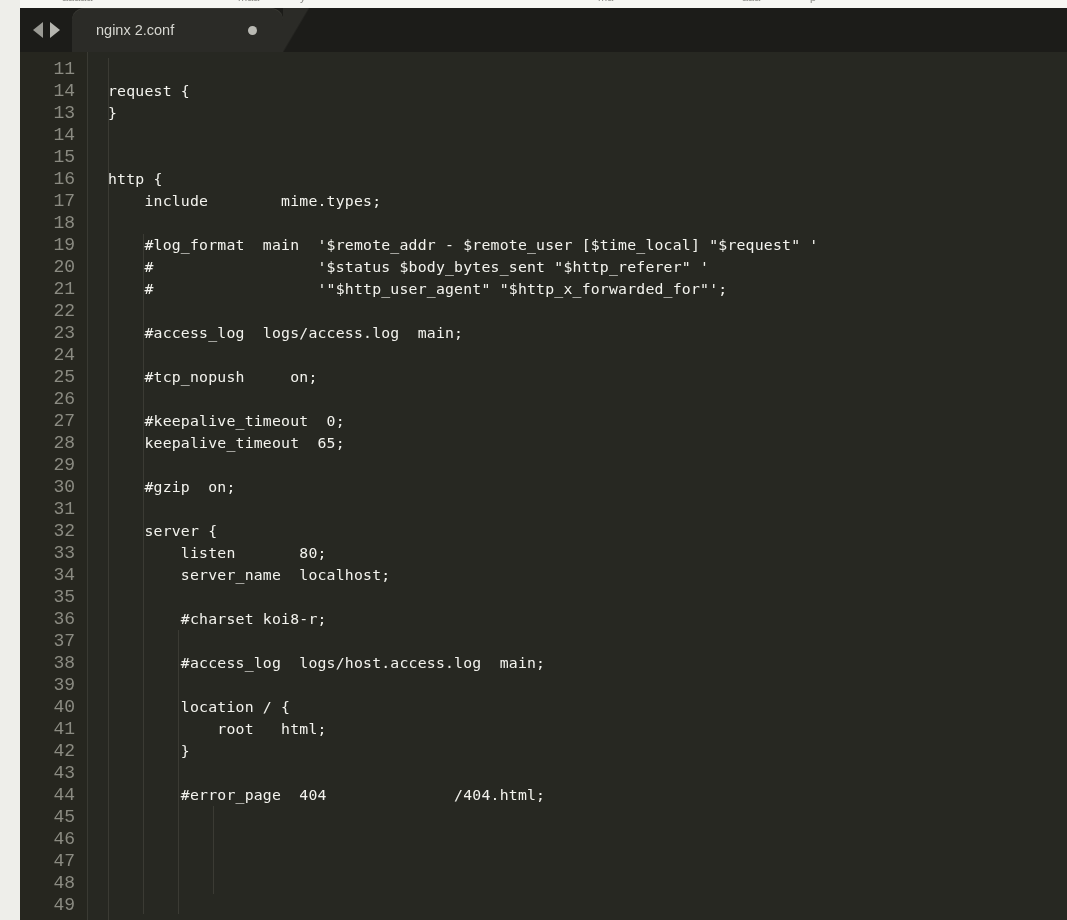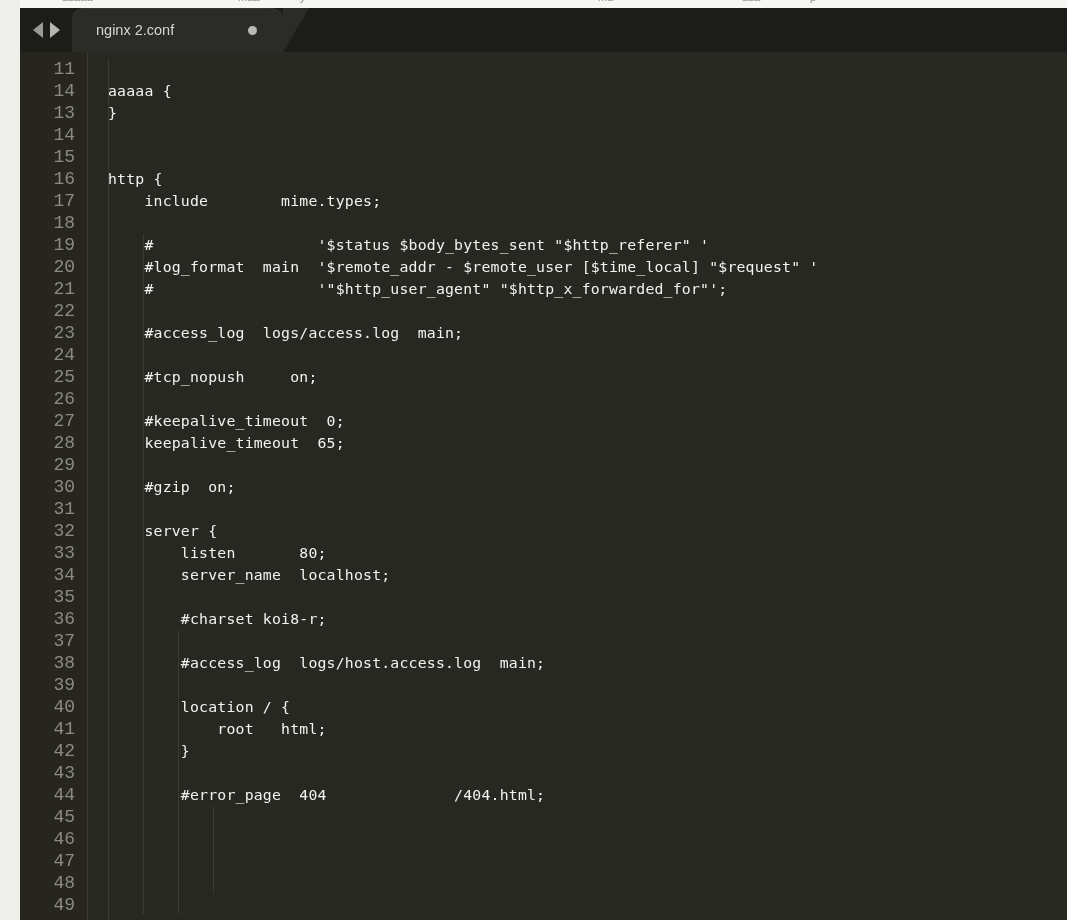--- a/index.html
+++ b/index.html
@@ -283,29 +283,29 @@
           <div class="gutter-line">48</div>
           <div class="gutter-line">49</div>
         </div>
 
       <div class="code-scroll" id="code">
         <div class="indent-guide" style="left:20px; top:6px; height:862px;"></div>
         <div class="indent-guide" style="left:55px; top:182px; height:680px;"></div>
         <div class="indent-guide" style="left:90px; top:578px; height:284px;"></div>
         <div class="indent-guide" style="left:125px; top:754px; height:88px;"></div>
       <div class="code-line"></div>
-          <div class="code-line">aaaaa {</div>
+          <div class="code-line">request {</div>
           <div class="code-line">}</div>
           <div class="code-line"></div>
           <div class="code-line"></div>
           <div class="code-line">http {</div>
           <div class="code-line">    include        mime.types;</div>
           <div class="code-line"></div>
+          <div class="code-line">    #log_format  main  '$remote_addr - $remote_user [$time_local] "$request" '</div>
           <div class="code-line">    #                  '$status $body_bytes_sent "$http_referer" '</div>
-          <div class="code-line">    #log_format  main  '$remote_addr - $remote_user [$time_local] "$request" '</div>
           <div class="code-line">    #                  '"$http_user_agent" "$http_x_forwarded_for"';</div>
           <div class="code-line"></div>
           <div class="code-line">    #access_log  logs/access.log  main;</div>
           <div class="code-line"></div>
           <div class="code-line">    #tcp_nopush     on;</div>
           <div class="code-line"></div>
           <div class="code-line">    #keepalive_timeout  0;</div>
           <div class="code-line">    keepalive_timeout  65;</div>
           <div class="code-line"></div>
           <div class="code-line">    #gzip  on;</div>

